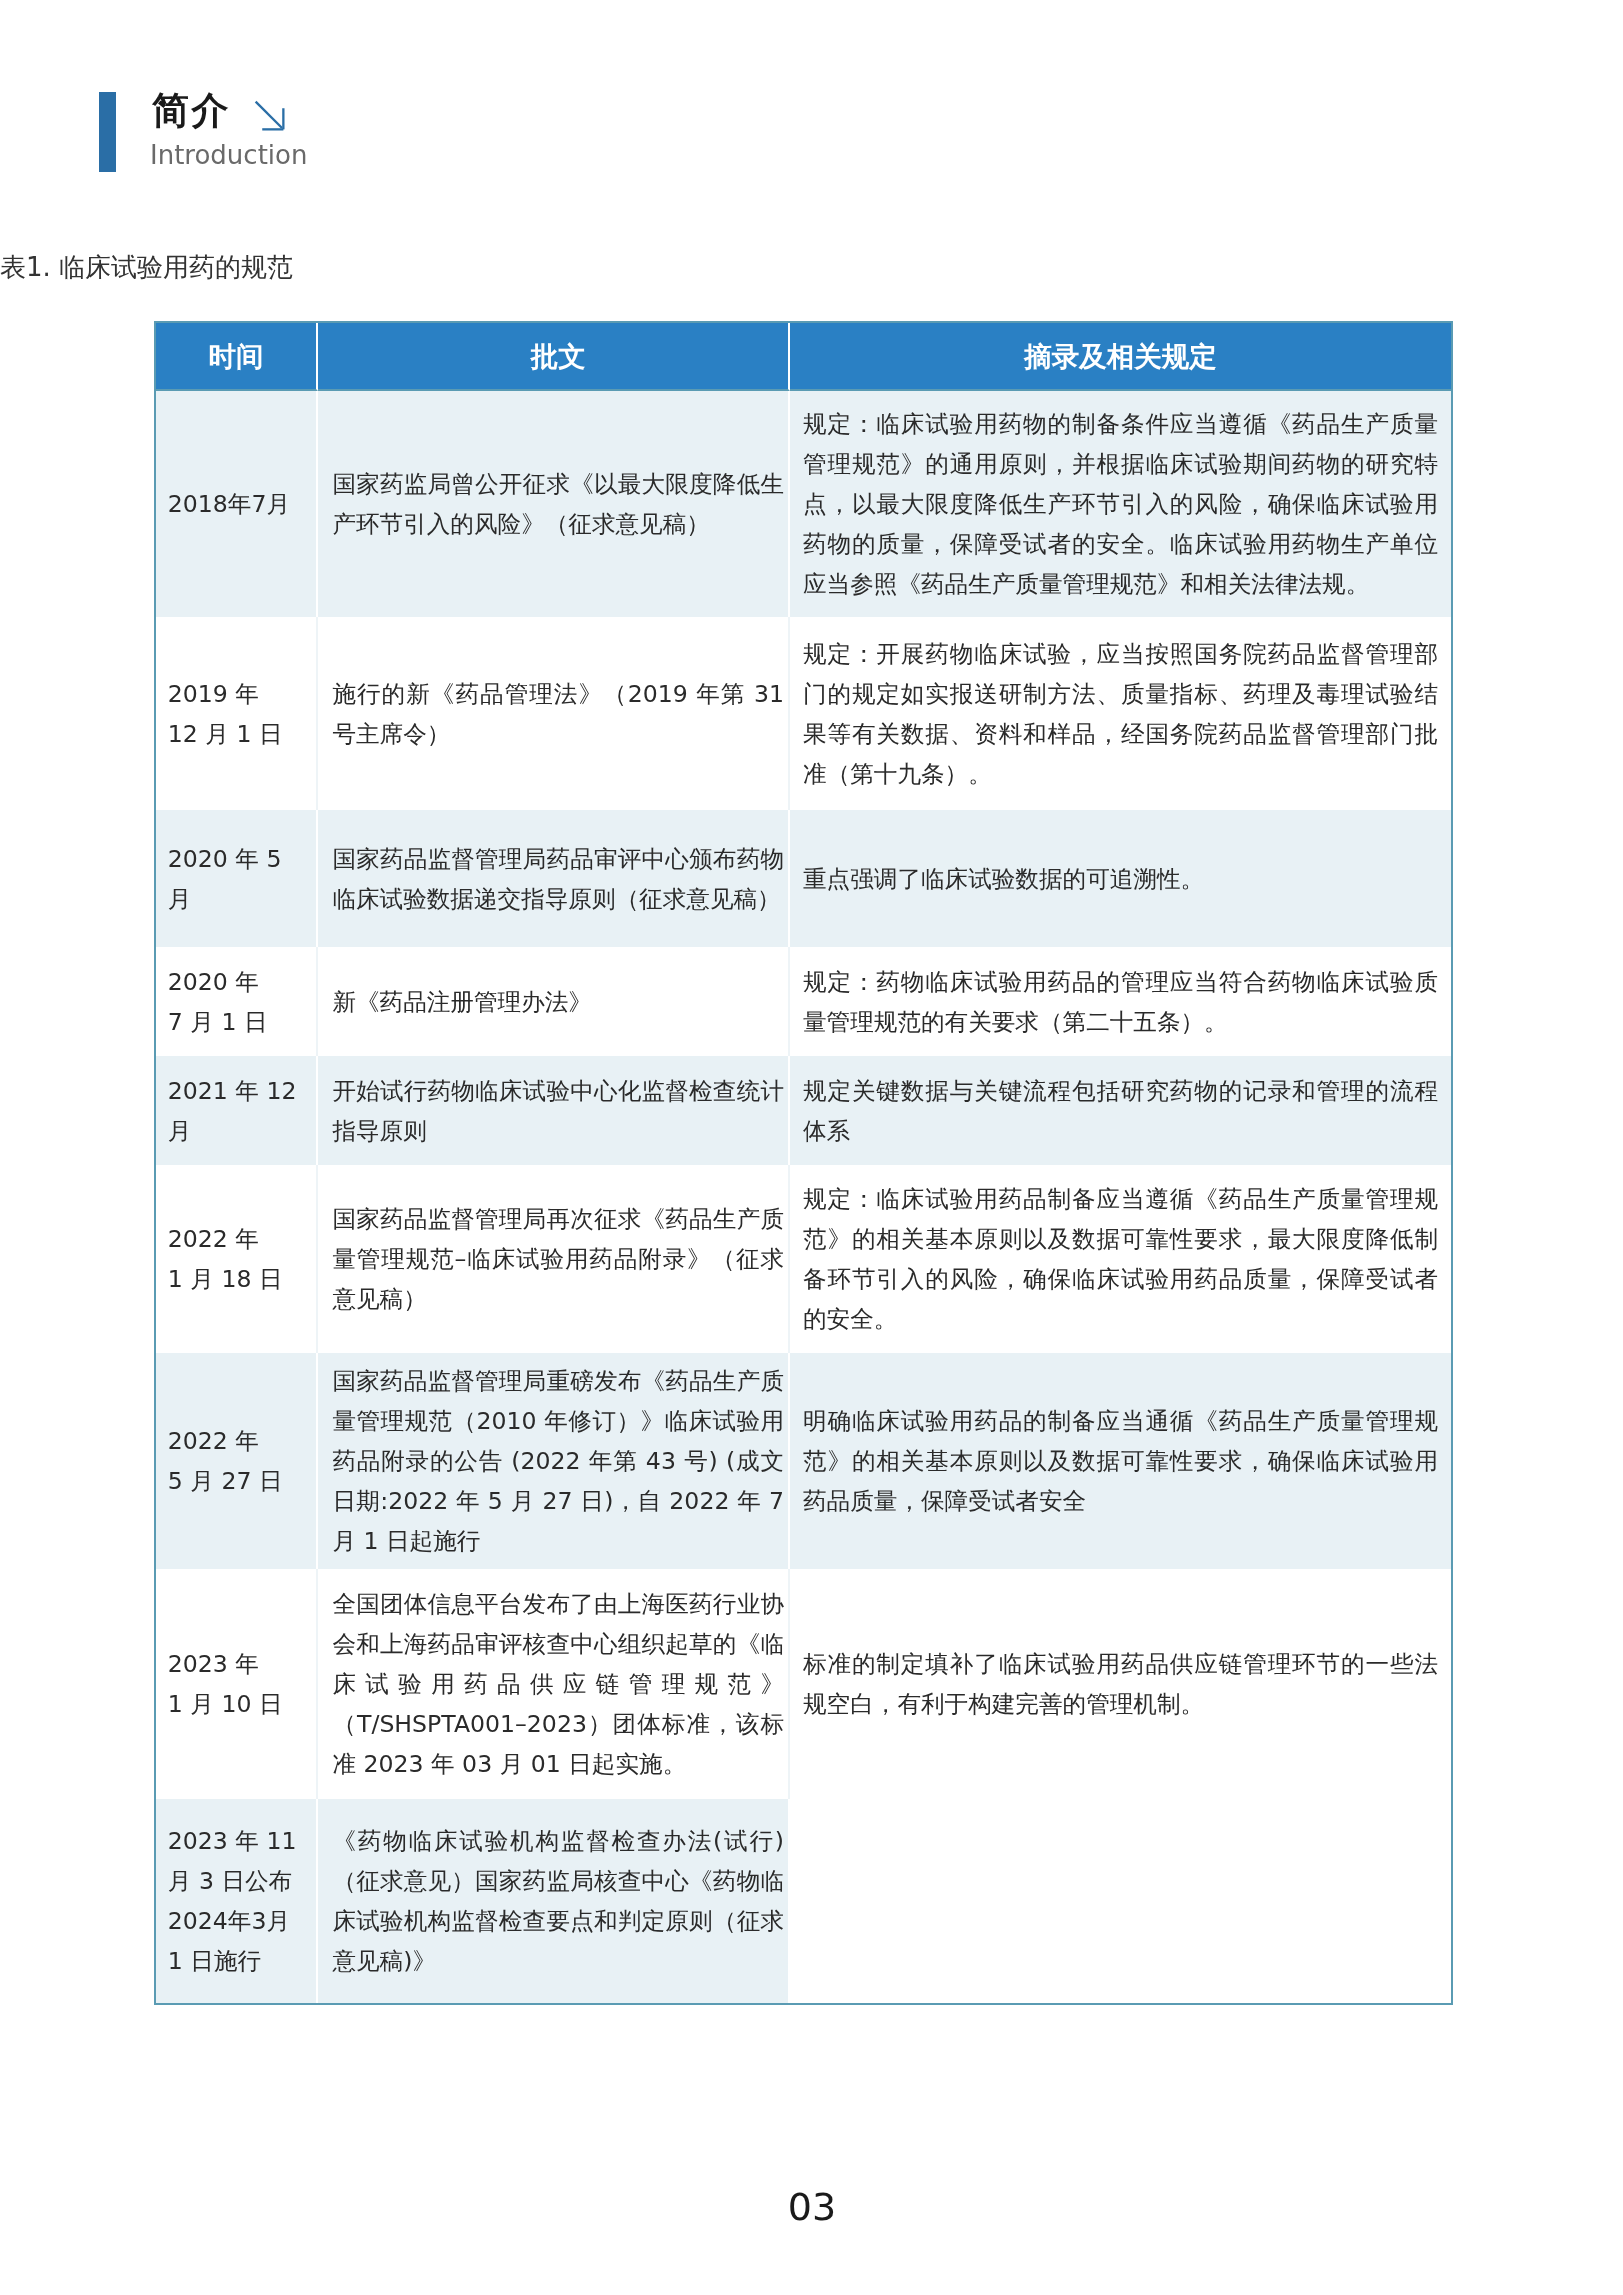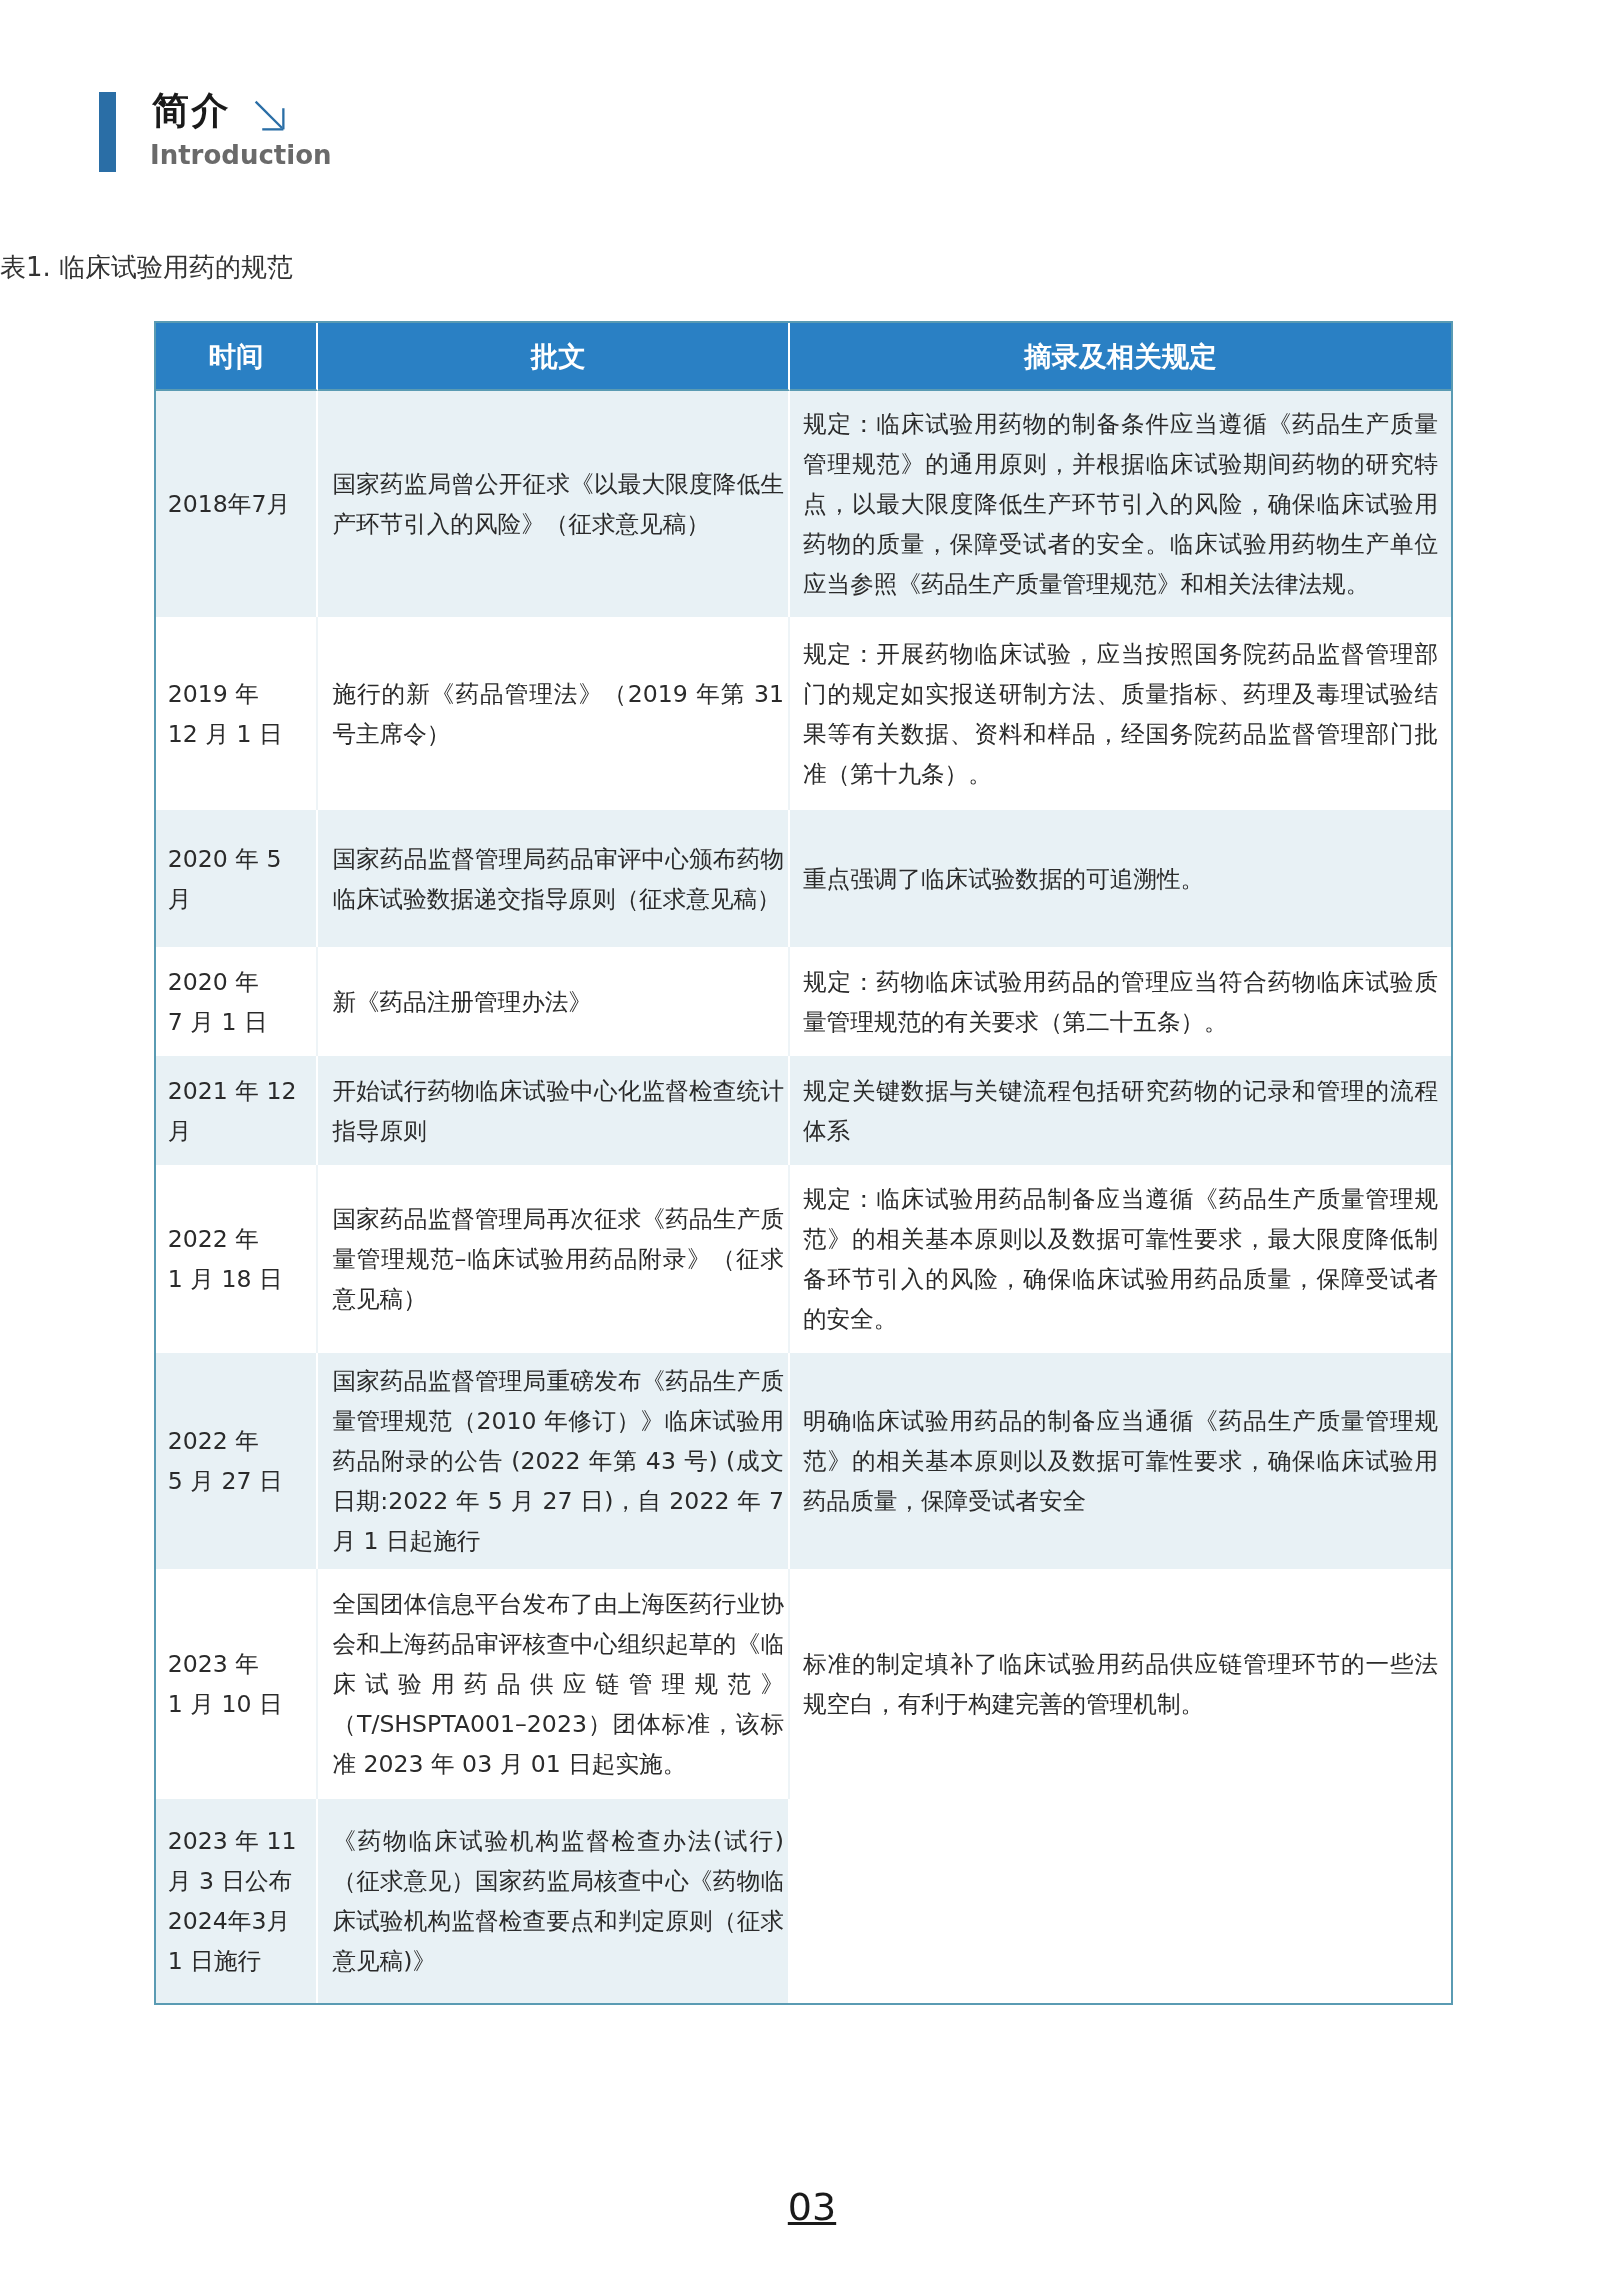--- a/index.html
+++ b/index.html
@@ -2,39 +2,39 @@
 <html style="font-size:10.5px"><head>
 <meta charset="utf-8">
 <style>
   html, body { margin: 0; padding: 0; background: #ffffff; }
   body { width: 1624px; height: 2295px; position: relative; overflow: hidden;
          font-family: "DejaVu Sans", "Liberation Sans", sans-serif; color: #2a2a2a; }
 
   .section-bar { position: absolute; left: 99px; top: 92px; width: 17px; height: 80px; background: #2a6ea6; }
   .section-title { position: absolute; left: 152px; top: 90px; font-size: 37px; font-weight: bold; color: #1a1a1a; letter-spacing: 2.6px; line-height: 42px; }
   .section-arrow { position: absolute; left: 253px; top: 99px; width: 33px; height: 33px; }
-  .section-subtitle { position: absolute; left: 150px; top: 140px; font-size: 26px; color: #6a6a6a; font-family: "DejaVu Sans", sans-serif; font-weight: 700; line-height: 31px; }
+  .section-subtitle { position: absolute; left: 150px; top: 140px; font-size: 26px; color: #6a6a6a; font-family: "DejaVu Sans", sans-serif; font-weight: 400; line-height: 31px; }
 
   .caption { position: absolute; left: 0; width: 1624px; top: 250px; text-align: left; font-size: 26px; color: #333; line-height: 34px; }
 
   .table { position: absolute; left: 154px; top: 321px; width: 1299px; border: 2.6px solid #5a9bb3; box-sizing: border-box; }
   .row { display: flex; }
   .cell { box-sizing: border-box; display: flex; align-items: center; padding: 0 11.8px; font-size: 23.6px; line-height: 40px; color: #2a2a2a; }
   .c1 { width: 162px; border-right: 2px solid #ffffff; }
   .c2 { width: 472px; border-right: 2px solid #ffffff; padding-left: 14.4px; padding-right: 4px; }
   .c3 { flex: 1; padding-left: 13px; padding-right: 13px; }
   .header .cell { background: #2a80c4; color: #ffffff; justify-content: center; font-size: 27.5px; font-weight: bold; height: 68px; border-bottom: 2.6px solid #5a9bb3; }
   .row.shade .cell { background: #e8f1f5; }
   .row.plain .cell { background: #ffffff; }
   .row.shade .c1, .row.shade .c2 { border-right-color: #ffffff; }
   .row.plain .c1, .row.plain .c2 { border-right-color: #eef4f7; }
   .cell span { display: block; white-space: pre-line; }
   .just span { text-align: justify; }
 
-  .page-number { position: absolute; left: 0; width: 1624px; top: 2185px; text-align: center; font-size: 38px; color: #1a1a1a; line-height: 44px; text-decoration: underline; }
+  .page-number { position: absolute; left: 0; width: 1624px; top: 2185px; text-align: center; font-size: 38px; color: #1a1a1a; line-height: 44px; }
 </style>
 </head>
 <body>
 
 <div class="section-bar"></div>
 <div class="section-title">简介</div>
 <svg class="section-arrow" viewBox="0 0 50 50">
   <line x1="4" y1="4" x2="44" y2="44" stroke="#2a6ea6" stroke-width="3.5"></line>
   <line x1="46" y1="14" x2="46" y2="46" stroke="#2a6ea6" stroke-width="3.5"></line>
   <line x1="14" y1="46" x2="46" y2="46" stroke="#2a6ea6" stroke-width="3.5"></line>

